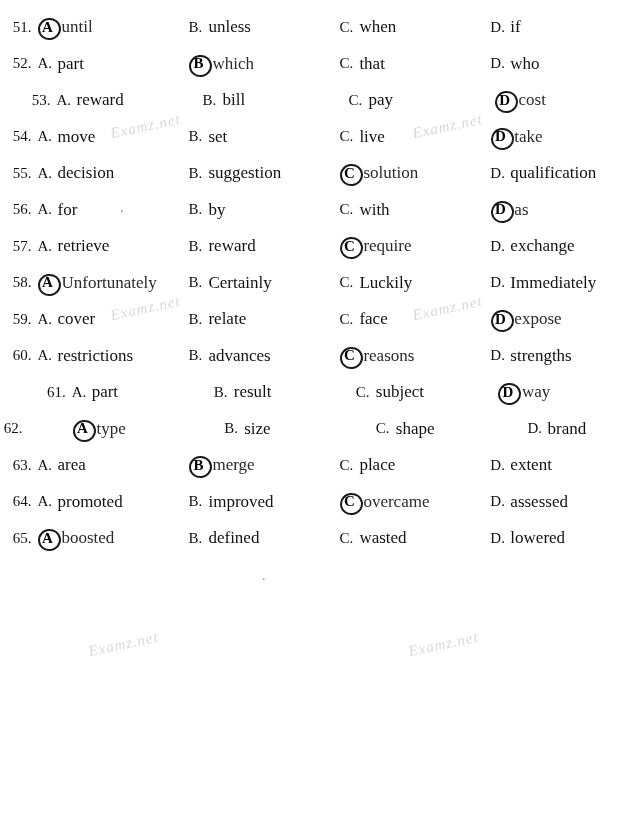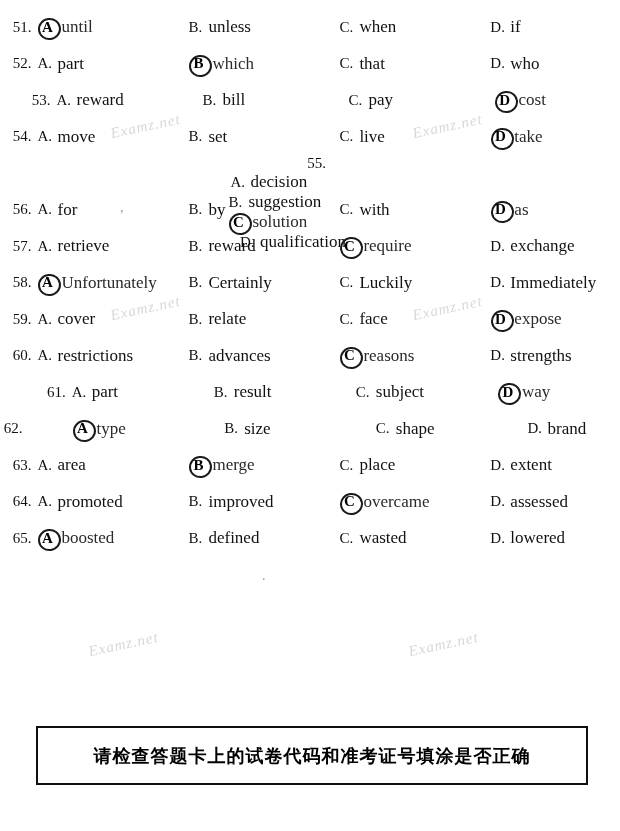--- a/index.html
+++ b/index.html
@@ -218,21 +218,21 @@
         </div>
         <div class="opt opt-c">
           <span class="letter">C.</span>
           <span class="word">live</span>
         </div>
         <div class="opt opt-d marked">
           <span class="letter circled">D</span>
           <span class="word">take</span>
         </div>
       </div>
-      <div class="qrow" style="margin-top: 0px; flex-direction: column;">
+      <div class="qrow" style="margin-top: 0px;">
         <div class="qnum">55.</div>
         <div class="opt opt-a">
           <span class="letter">A.</span>
           <span class="word">decision</span>
         </div>
         <div class="opt opt-b">
           <span class="letter">B.</span>
           <span class="word">suggestion</span>
         </div>
         <div class="opt opt-c marked">
@@ -429,17 +429,14 @@
           <span class="letter">C.</span>
           <span class="word">wasted</span>
         </div>
         <div class="opt opt-d">
           <span class="letter">D.</span>
           <span class="word">lowered</span>
         </div>
       </div>
     </div>
 
-  <div class="notice">
-    <div class="notice-text">请检查答题卡上的试卷代码和准考证号填涂是否正确</div>
-  </div>
 
 </div>
 
 </body></html>

